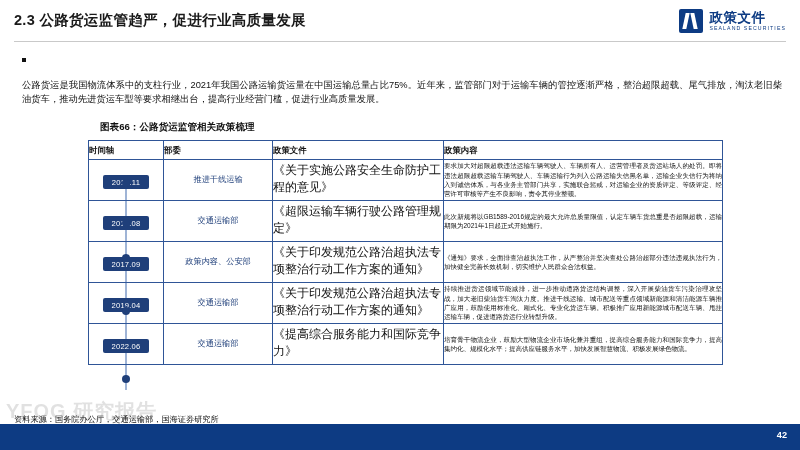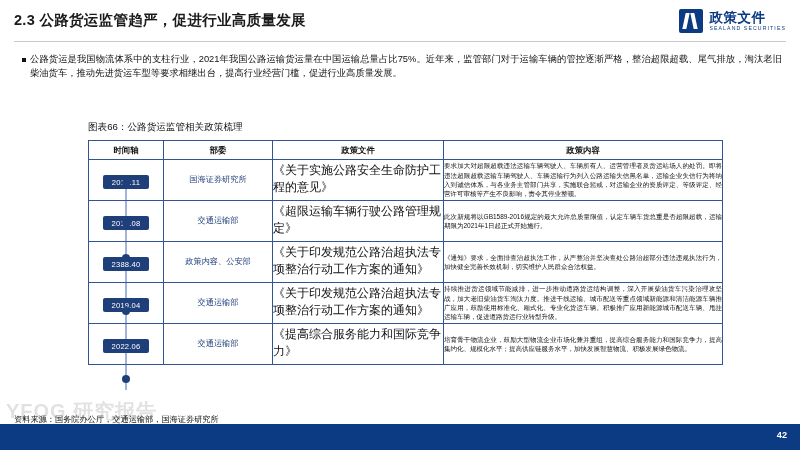--- a/index.html
+++ b/index.html
@@ -88,42 +88,43 @@
     height: 1px;
     background: #c9c9c9;
   }
   
   .intro {
     position: absolute;
     left: 22px;
     top: 52px;
     width: 760px;
     display: flex;
-    gap: 4px;
+    gap: 16px;
+    flex-direction: column;
   }
   .bullet-dot {
     width: 4px;
     height: 4px;
     background: #111;
     margin-top: 6px;
     flex: 0 0 auto;
   }
   .intro-text {
     font-size: 9.3px;
     color: #111;
     line-height: 1.55;
     text-align: justify;
   }
   
   .exhibit-title {
     position: absolute;
-    left: 88px;
+    left: 100px;
     top: 121px;
     font-size: 9.6px;
-    font-weight: normal;
+    font-weight: bold;
     color: #111;
   }
   .table-wrap {
     position: absolute;
     left: 88px;
     top: 140px;
     width: 630px;
   }
   table.policy {
     border-collapse: collapse;
@@ -133,21 +134,21 @@
   table.policy th, table.policy td {
     border: 1px solid #2f5597;
     vertical-align: middle;
     padding: 0;
   }
   table.policy thead th {
     height: 18px;
     font-size: 8.4px;
     font-weight: bold;
     color: #111;
-    text-align: center;
+    text-align: left;
   }
   .col-time { width: 74px; }
   .col-dept { width: 108px; }
   .col-doc  { width: 170px; }
   .col-body { width: 278px; }
 
   td.time-cell {
     text-align: center;
     height: 40px;
     position: relative;
@@ -282,32 +283,32 @@
         <tr>
           <th class="col-time">时间轴</th>
           <th class="col-dept">部委</th>
           <th class="col-doc">政策文件</th>
           <th class="col-body">政策内容</th>
         </tr>
       </thead>
       <tbody>
         <tr>
           <td class="time-cell"><span class="time-pill">2014.11</span></td>
-          <td class="dept-cell">国海证券研究所</td>
+          <td class="dept-cell">推进干线运输</td>
           <td class="doc-cell">《关于实施公路安全生命防护工程的意见》</td>
           <td class="body-cell">要求加大对超限超载违法运输车辆驾驶人、车辆所有人、运营管理者及货运站场人的处罚。即将违法超限超载运输车辆驾驶人、车辆运输行为列入公路运输失信黑名单，运输企业失信行为将纳入到诚信体系，与各业务主管部门共享，实施联合惩戒，对运输企业的资质评定、等级评定、经营许可审核等产生不良影响，责令其停业整顿。</td>
         </tr>
         <tr>
           <td class="time-cell"><span class="time-pill">2016.08</span></td>
           <td class="dept-cell">交通运输部</td>
           <td class="doc-cell">《超限运输车辆行驶公路管理规定》</td>
           <td class="body-cell">此次新规将以GB1589-2016规定的最大允许总质量限值，认定车辆车货总重是否超限超载，运输期限为2021年1日起正式开始施行。</td>
         </tr>
         <tr>
-          <td class="time-cell"><span class="time-pill">2388.40</span></td>
+          <td class="time-cell"><span class="time-pill">2017.09</span></td>
           <td class="dept-cell">政策内容、公安部</td>
           <td class="doc-cell">《关于印发规范公路治超执法专项整治行动工作方案的通知》</td>
           <td class="body-cell">《通知》要求，全面排查治超执法工作，从严整治并坚决查处公路治超部分违法违规执法行为，加快健全完善长效机制，切实维护人民群众合法权益。</td>
         </tr>
         <tr>
           <td class="time-cell"><span class="time-pill">2019.04</span></td>
           <td class="dept-cell">交通运输部</td>
           <td class="doc-cell">《关于印发规范公路治超执法专项整治行动工作方案的通知》</td>
           <td class="body-cell">持续推进货运领域节能减排，进一步推动道路货运结构调整，深入开展柴油货车污染治理攻坚战，加大老旧柴油货车淘汰力度。推进干线运输、城市配送等重点领域新能源和清洁能源车辆推广应用，鼓励使用标准化、厢式化、专业化货运车辆。积极推广应用新能源城市配送车辆、甩挂运输车辆，促进道路货运行业转型升级。</td>
         </tr>

